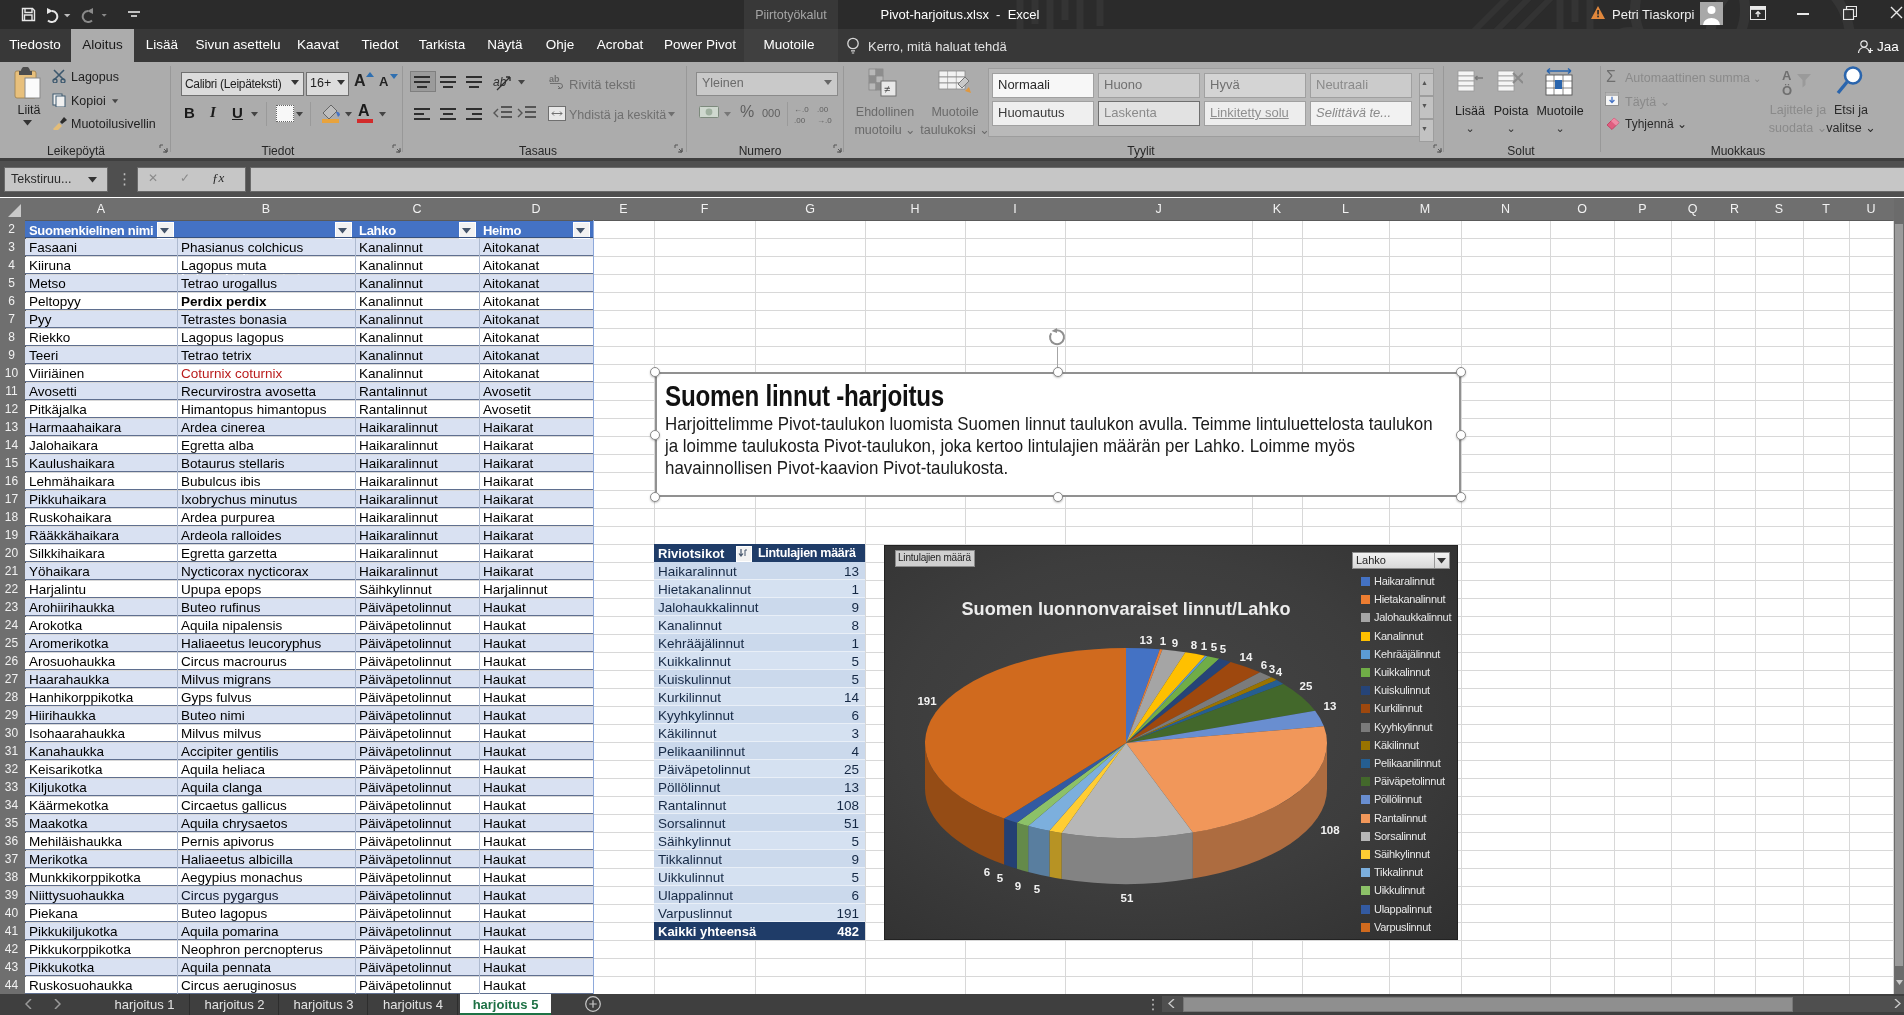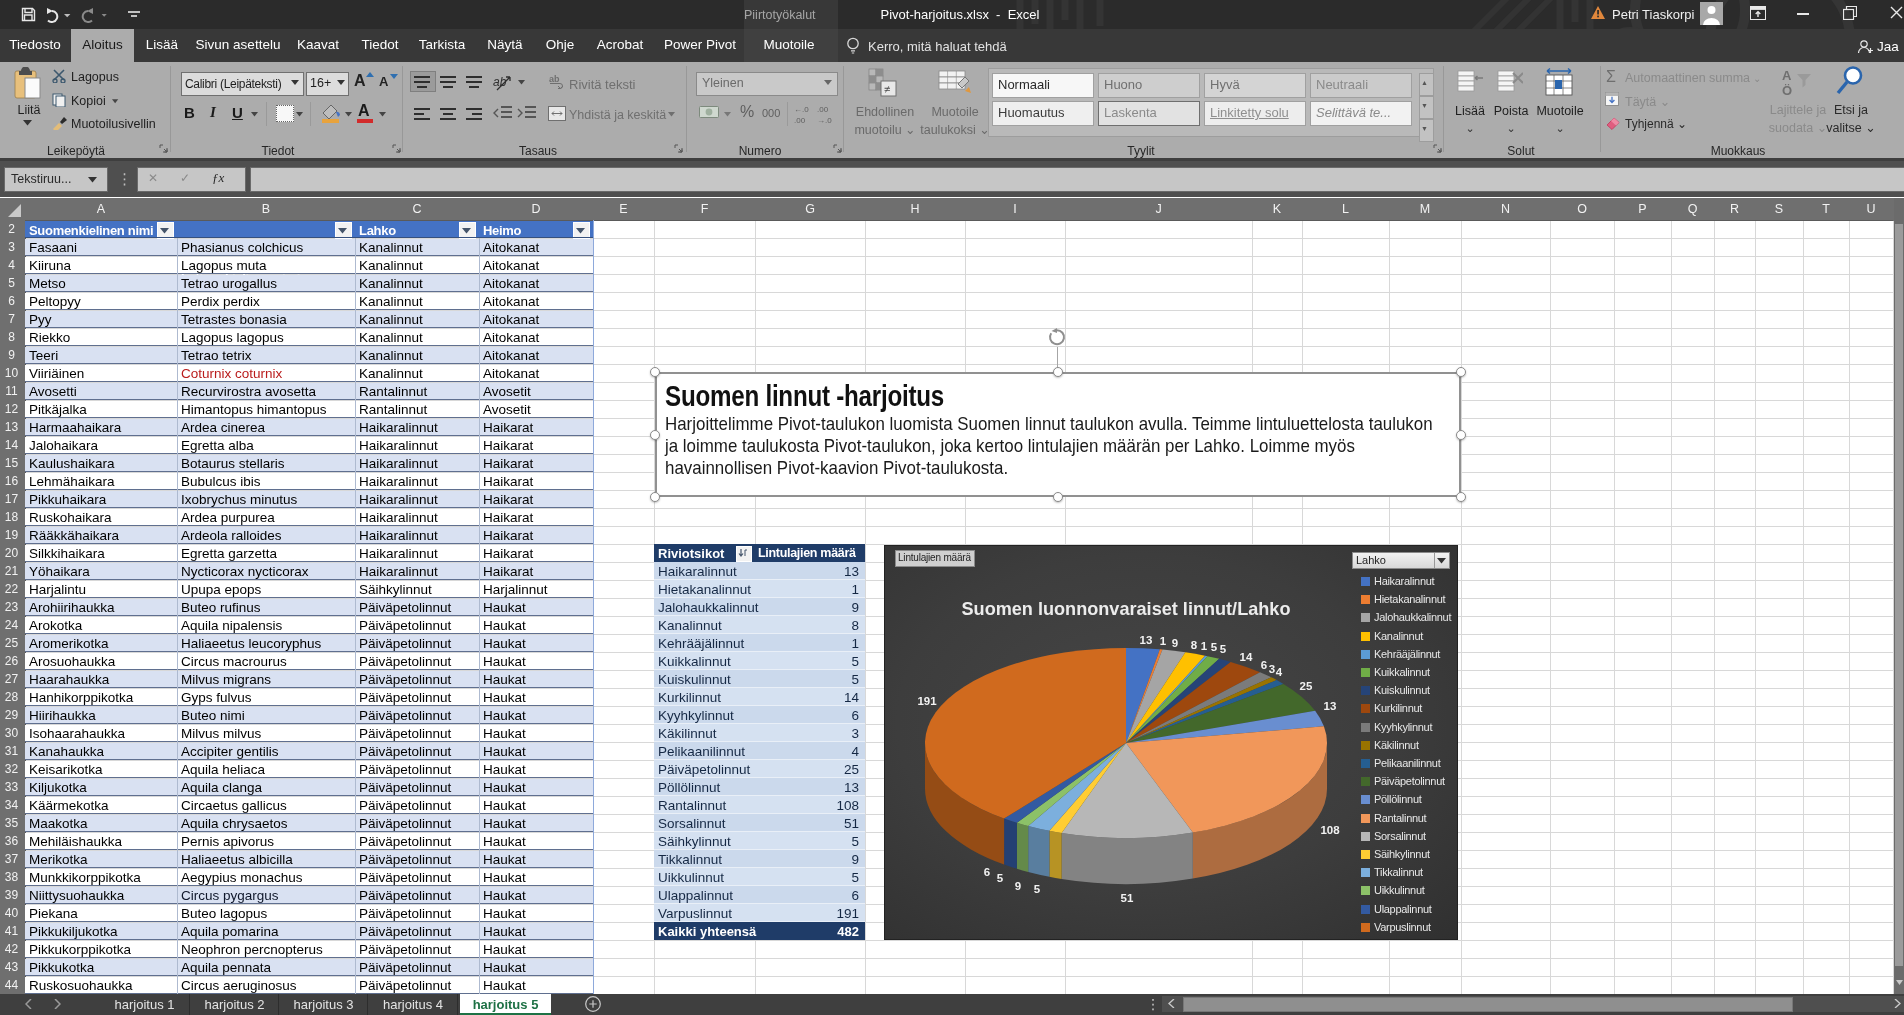--- a/index.html
+++ b/index.html
@@ -48,21 +48,21 @@
         <path d="M68 5 a5.5 5.5 0 1 0 4 9.5"></path>
       </g>
       <path d="M67 5 l6 -3 v6 z" fill="#8a8a8a"></path>
       <path d="M80 8 l3.2 3.5 3.2-3.5z" fill="#8a8a8a" transform="scale(0.8) translate(22,2)"></path>
       <g stroke="#e8e8e8" stroke-width="1.6">
         <line x1="108" y1="6" x2="120" y2="6"></line>
         <line x1="111" y1="10" x2="117" y2="10"></line>
       </g>
     </svg>
     <div style="left:744px;top:0px;width:94px;height:29px;background:#383838;"></div>
-    <div style="left:744px;top:8px;width:94px;text-align:left;font-size:12.5px;color:#a6a6a6;">Piirtotyökalut</div>
+    <div style="left:744px;top:8px;width:94px;text-align:center;font-size:12.5px;color:#a6a6a6;">Piirtotyökalut</div>
     <div style="left:860px;top:7px;font-size:13px;color:#ffffff;width:200px;text-align:center;">Pivot-harjoitus.xlsx&nbsp;&nbsp;-&nbsp;&nbsp;Excel</div>
     <svg style="left:1591px;top:6px;position:absolute" width="14" height="13" viewBox="0 0 14 13">
       <path d="M7 0 L14 13 H0 Z" fill="#e0873c"></path>
       <rect x="6.2" y="4" width="1.7" height="4.5" fill="#2b2b2b"></rect>
       <rect x="6.2" y="9.6" width="1.7" height="1.7" fill="#2b2b2b"></rect>
     </svg>
     <div style="left:1612px;top:7px;font-size:13px;color:#f0f0f0;">Petri Tiaskorpi</div>
     <div style="left:1700px;top:2px;width:23px;height:23px;background:#a8a8a8;">
       <svg width="23" height="23" viewBox="0 0 23 23">
         <circle cx="11.5" cy="8" r="4" fill="#fff"></circle>
@@ -648,21 +648,21 @@
     <div style="left:483px;top:258px;font-size:13.5px;color:#000;white-space:nowrap;">Aitokanat</div>
     <div style="left:25px;top:273px;width:568px;height:1px;background:#5f6f8f;"></div>
     <div style="left:25px;top:275px;width:568px;height:17px;background:#d9e1f2;"></div>
     <div style="left:29px;top:276px;font-size:13.5px;color:#000;white-space:nowrap;">Metso</div>
     <div style="left:181px;top:276px;font-size:13.5px;color:#000;white-space:nowrap;">Tetrao urogallus</div>
     <div style="left:359px;top:276px;font-size:13.5px;color:#000;white-space:nowrap;">Kanalinnut</div>
     <div style="left:483px;top:276px;font-size:13.5px;color:#000;white-space:nowrap;">Aitokanat</div>
     <div style="left:25px;top:291px;width:568px;height:1px;background:#5f6f8f;"></div>
     <div style="left:25px;top:293px;width:568px;height:17px;background:#ffffff;"></div>
     <div style="left:29px;top:294px;font-size:13.5px;color:#000;white-space:nowrap;">Peltopyy</div>
-    <div style="left:181px;top:294px;font-size:13.5px;color:#000;white-space:nowrap;">Perdix perdix</div>
+    <div style="left:181px;top:294px;font-size:13.5px;color:#000;white-space:nowrap;font-weight:bold;">Perdix perdix</div>
     <div style="left:359px;top:294px;font-size:13.5px;color:#000;white-space:nowrap;">Kanalinnut</div>
     <div style="left:483px;top:294px;font-size:13.5px;color:#000;white-space:nowrap;">Aitokanat</div>
     <div style="left:25px;top:309px;width:568px;height:1px;background:#5f6f8f;"></div>
     <div style="left:25px;top:311px;width:568px;height:17px;background:#d9e1f2;"></div>
     <div style="left:29px;top:312px;font-size:13.5px;color:#000;white-space:nowrap;">Pyy</div>
     <div style="left:181px;top:312px;font-size:13.5px;color:#000;white-space:nowrap;">Tetrastes bonasia</div>
     <div style="left:359px;top:312px;font-size:13.5px;color:#000;white-space:nowrap;">Kanalinnut</div>
     <div style="left:483px;top:312px;font-size:13.5px;color:#000;white-space:nowrap;">Aitokanat</div>
     <div style="left:25px;top:327px;width:568px;height:1px;background:#5f6f8f;"></div>
     <div style="left:25px;top:329px;width:568px;height:17px;background:#ffffff;"></div>

